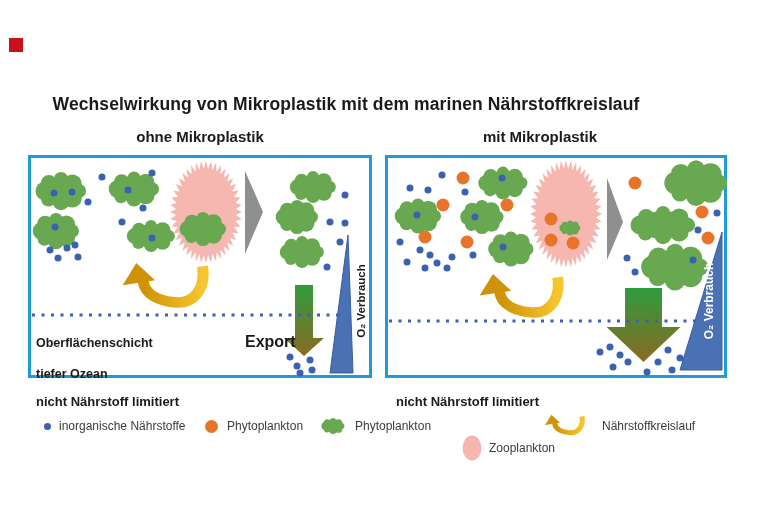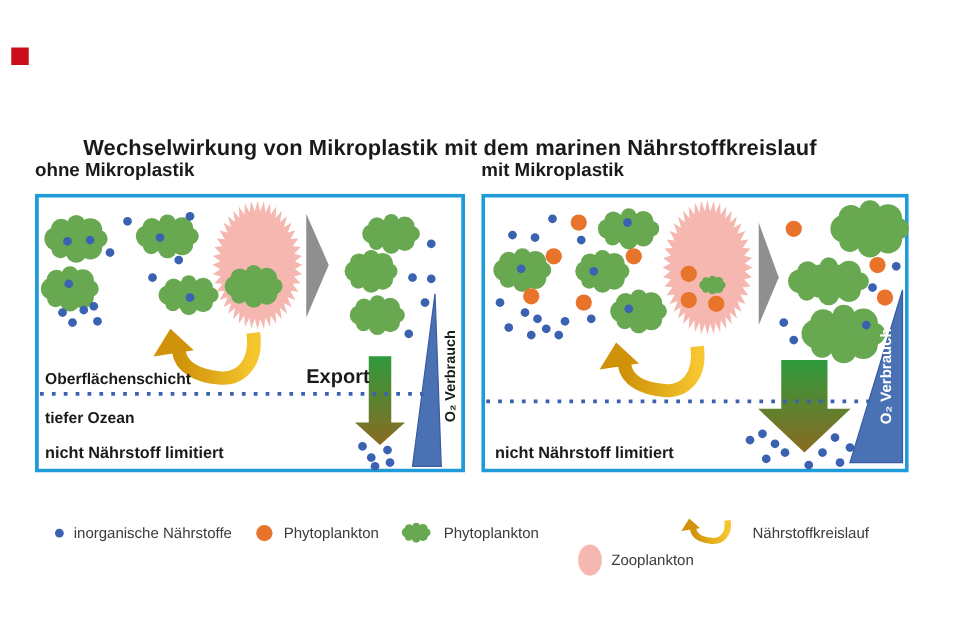--- a/index.html
+++ b/index.html
@@ -1,25 +1,25 @@
 <!DOCTYPE html>
 <html><head>
 <meta charset="utf-8">
 <style>
   html,body{margin:0;padding:0;background:#fff;}
   .stage{position:relative;width:768px;height:514px;background:#fff;overflow:hidden;
          font-family:"Liberation Sans",sans-serif;color:#1a1a1a;}
   .red-square{position:absolute;left:9px;top:38px;width:14px;height:14px;}
-  .title{position:absolute;left:0;top:92px;width:688px;margin:16px;text-align:center;
+  .title{position:absolute;left:0;top:92px;width:688px;margin:2px;text-align:center;
          font-size:17.5px;font-weight:bold;letter-spacing:.1px;}
-  .ptitle{position:absolute;top:128px;text-align:left;font-size:15px;font-weight:bold;}
+  .ptitle{position:absolute;top:128px;text-align:center;font-size:15px;font-weight:bold;}
   .ptitle.left{left:28px;width:344px;}
-  .ptitle.right{left:385px;width:342px;}
+  .ptitle.right{left:369px;width:342px;}
   svg.panel{position:absolute;top:155px;display:block;}
-  .plabel{position:absolute;font-size:12.5px;font-weight:bold;line-height:14px;white-space:nowrap;}
+  .plabel{position:absolute;font-size:12.5px;font-weight:bold;line-height:14px;white-space:nowrap;margin-top:40px;}
   .lab-surface{left:36px;top:296px;}
   .lab-deep{left:36px;top:327px;}
   .lab-export{left:245px;top:295px;font-size:16px;}
   .lab-limit-l{left:36px;top:355px;font-size:13px;}
   .lab-limit-r{left:396px;top:355px;font-size:13px;}
   .vlabel{position:absolute;width:84px;height:14px;line-height:14px;text-align:center;
           transform:rotate(-90deg);font-weight:bold;font-size:11.5px;white-space:nowrap;}
   .vlabel.left{left:319px;top:294px;color:#1a1a1a;}
   .vlabel.right{left:667px;top:294px;color:#ffffff;font-size:12px;}
   .leg{position:absolute;display:flex;align-items:center;margin-top:20px;}

